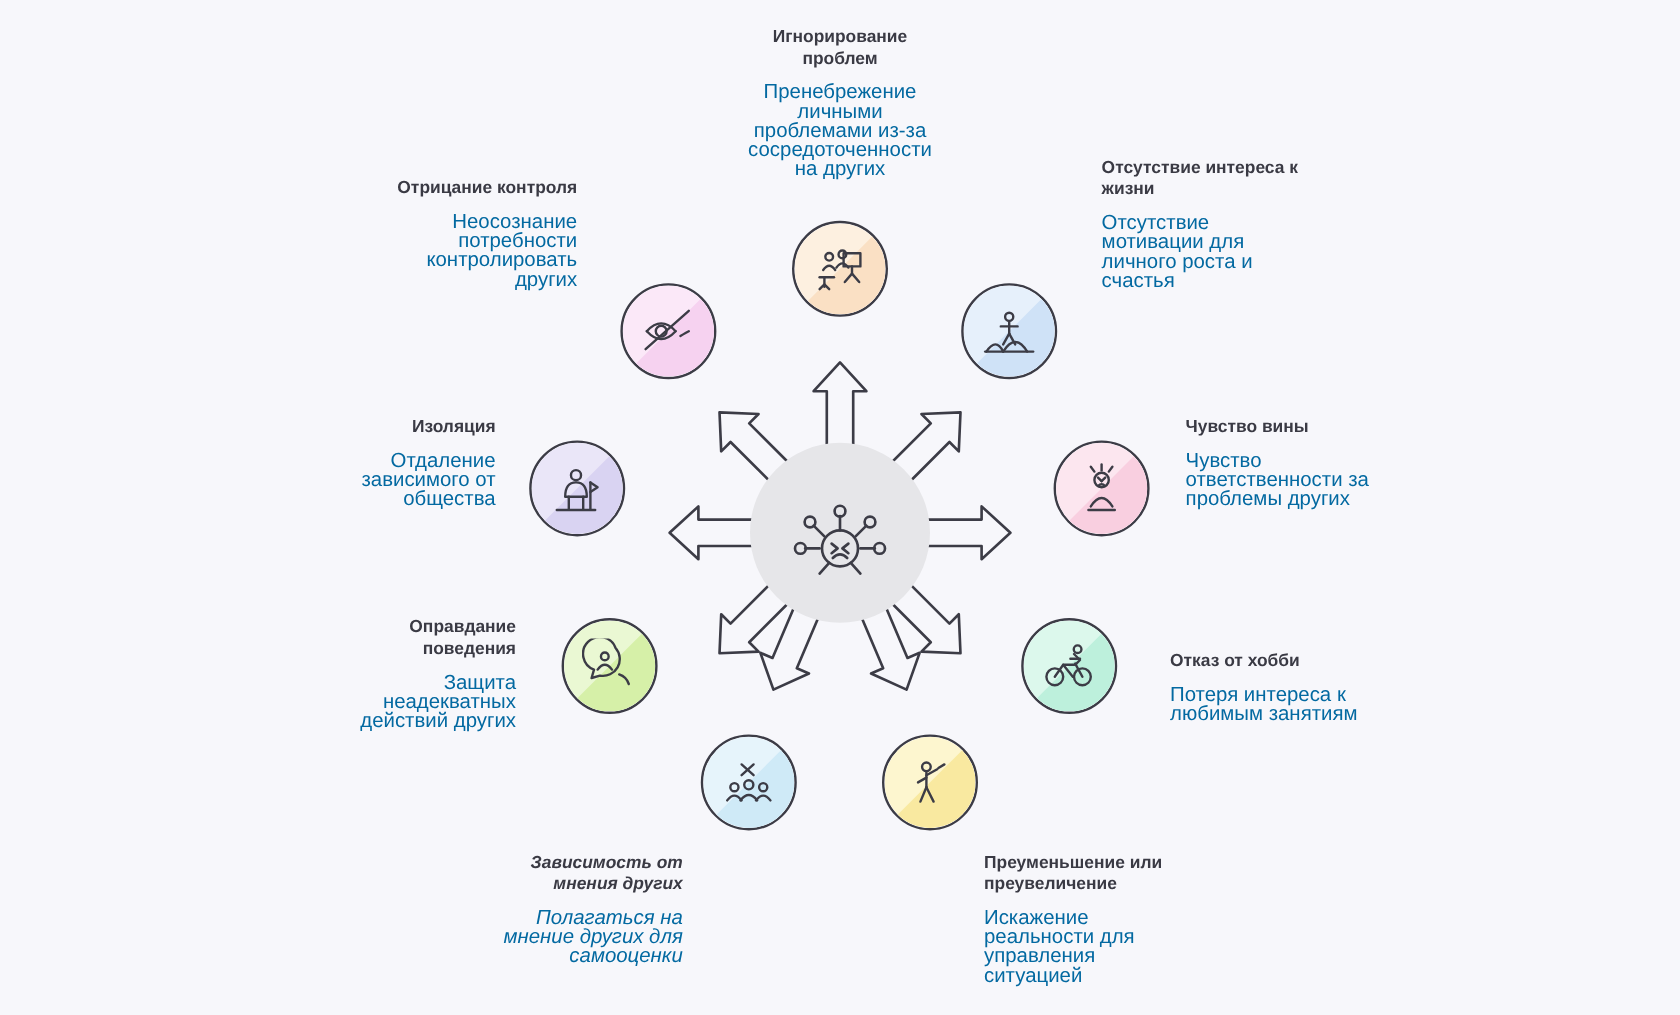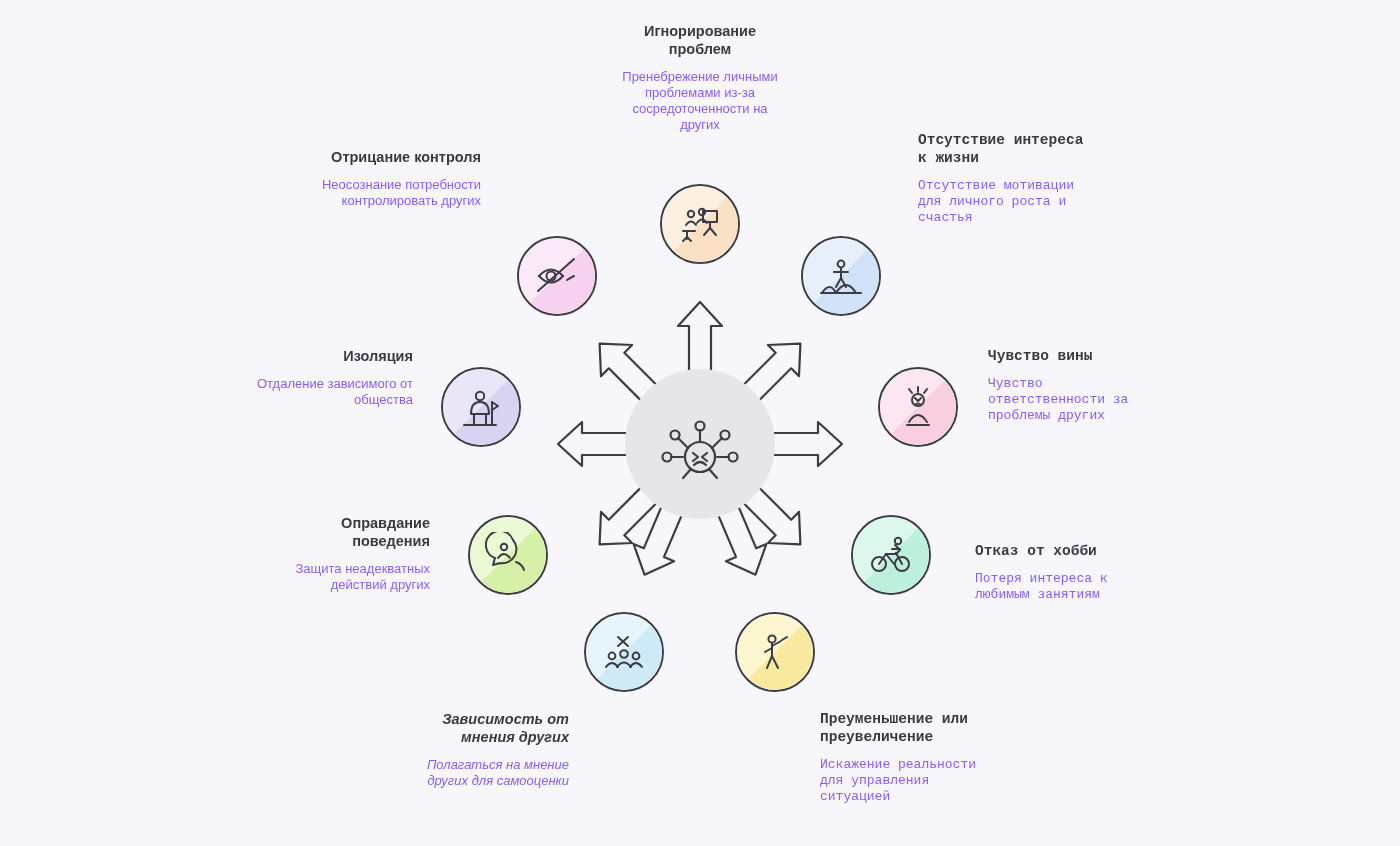--- a/index.html
+++ b/index.html
@@ -81,25 +81,25 @@
     width: 170px;
   }
   .label .ttl {
     font-weight: bold;
     font-size: 14.5px;
     line-height: 18px;
     color: #3a3a44;
     margin-bottom: 11px;
   }
   .label .desc {
-    font-size: 13px;
+    font-size: 17px;
     line-height: 16px;
-    color: #8b5cf6;
-  }
-  .label.right { text-align: left; font-family: Liberation Mono, monospace; }
+    color: #0369a1;
+  }
+  .label.right { text-align: left; }
   .label.left  { text-align: right; }
   .label.center { text-align: center; }
 </style>
 </head>
 <body>
 
 <div id="stage">
 
   <div id="arrows">
       <div class="arrow" style="transform: rotate(-90deg);">

